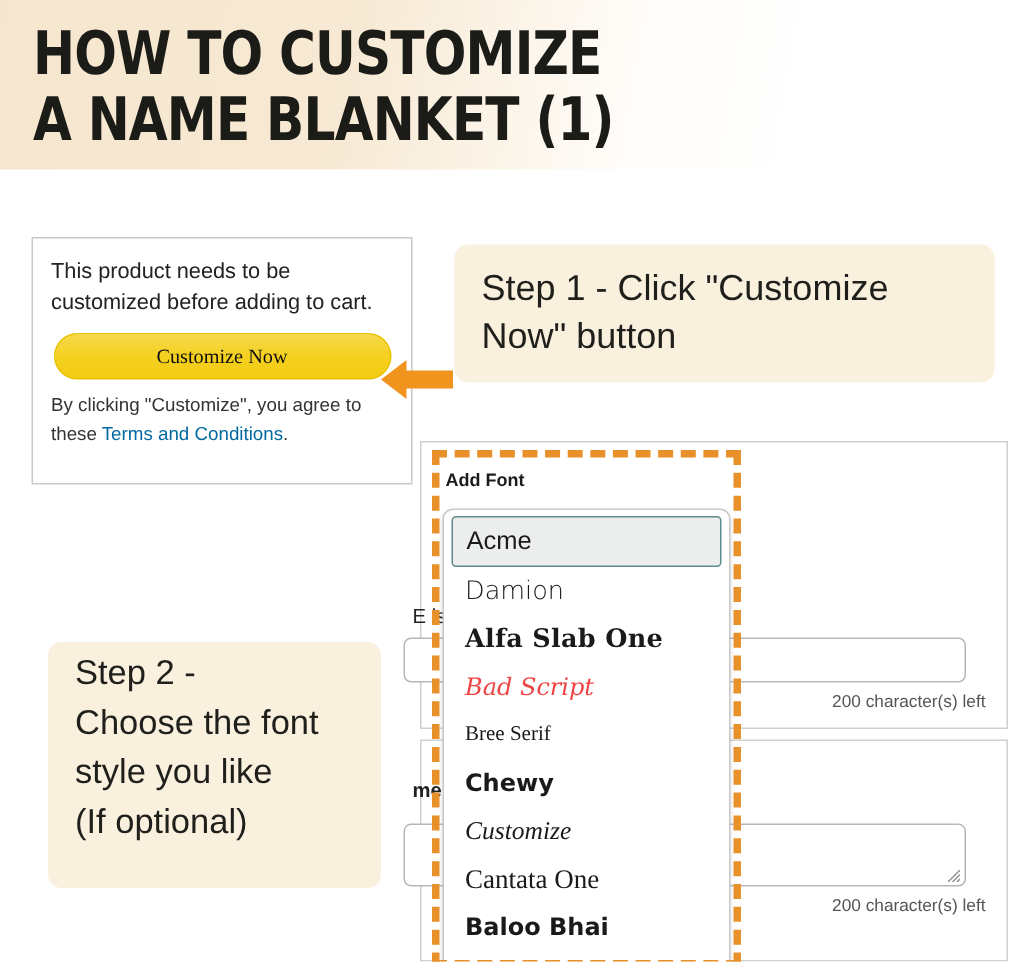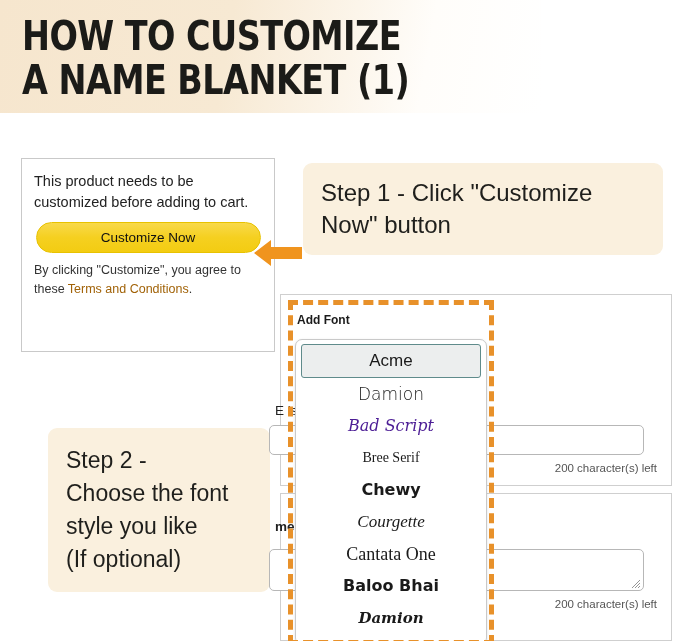--- a/index.html
+++ b/index.html
@@ -36,21 +36,21 @@
     white-space: pre-line;
     transform: scaleX(0.93);
     transform-origin: left top;
   }
 
   
   #customize-box {
     position: absolute;
     left: 21px; top: 158px;
     width: 254px;
-    height: 194px;
+    height: 165px;
     background: #ffffff;
     border: 1.5px solid #c9c9c9;
     box-sizing: border-box;
     padding: 10px 12px 0 12px;
   }
   #customize-notice {
     font-size: 14.5px;
     line-height: 21px;
     color: #222222;
     margin: 2px 0 0 0;
@@ -58,32 +58,32 @@
   #customize-now-button {
     display: block;
     width: 225px;
     height: 31px;
     margin: 9px auto 0 auto;
     background: linear-gradient(180deg, #f8d94b 0%, #f5d020 50%, #f3cc12 100%);
     border: 1px solid #e8c200;
     border-radius: 16px;
     color: #111111;
     font-size: 13.5px;
-    font-family: Liberation Sans, sans-serif;
+    font-family: Liberation Serif, serif;
     cursor: pointer;
     padding: 0;
   }
   #customize-agree {
     font-size: 12.5px;
     line-height: 19px;
     color: #333333;
     margin: 8px 0 0 0;
   }
   #terms-link {
-    color: #a16207;
+    color: #0369a1;
     text-decoration: none;
     cursor: pointer;
   }
 
   
   #pointer-arrow {
     position: absolute;
     left: 254px; top: 238px;
     width: 48px; height: 30px;
   }
@@ -101,25 +101,24 @@
     left: 303px; top: 163px;
     width: 360px; height: 92px;
     padding: 14px 18px;
     box-sizing: border-box;
     font-size: 24px;
     line-height: 32px;
   }
   #step2-callout {
     left: 32px; top: 428px;
     width: 222px; height: 164px;
-    padding: 16px 18px;
+    padding: 4px 18px;
     box-sizing: border-box;
     font-size: 23px;
     line-height: 33px;
-    margin-left: 16px;
   }
 
   
   .form-panel {
     position: absolute;
     background: #ffffff;
     border: 1.5px solid #cfcfcf;
     box-sizing: border-box;
   }
   #panel-name {
@@ -180,34 +179,33 @@
     overflow: hidden;
   }
   .font-option {
     display: block;
     padding: 4px 14px;
     font-size: 17px;
     line-height: 24px;
     color: #1a1a1a;
     cursor: pointer;
     white-space: nowrap;
-    text-align: center;
   }
   .font-option.selected {
     background: #eceeee;
     border: 1px solid #5f8b8b;
     border-radius: 3px;
     margin: 0 5px;
     padding: 4px 9px;
   }
   
   .f-acme      { font-family: "Liberation Sans", sans-serif; }
   .f-roboto    { font-family: "DejaVu Sans", sans-serif; font-weight: 300; }
   .f-alfa      { font-family: "DejaVu Serif", serif; font-weight: bold; letter-spacing: 0.2px; }
-  .f-badscript { font-family: "DejaVu Serif", serif; font-style: italic; color: #4c1d95; font-size: 16px; }
+  .f-badscript { font-family: "DejaVu Serif", serif; font-style: italic; color: #ef4444; font-size: 16px; }
   .f-bree      { font-family: "Liberation Serif", serif; font-size: 14px; }
   .f-chewy     { font-family: "DejaVu Sans", sans-serif; font-weight: bold; font-size: 16px; }
   .f-courgette { font-family: "Liberation Serif", serif; font-style: italic; font-size: 17px; }
   .f-baloo     { font-family: "DejaVu Sans", sans-serif; font-weight: bold; font-size: 16px; }
   .f-cantata   { font-family: "Liberation Serif", serif; font-size: 18px; }
   .f-damion    { font-family: "DejaVu Serif", serif; font-style: italic; font-weight: bold; font-size: 15px; }
 
   
   #font-highlight-rect {
     position: absolute;
@@ -257,23 +255,24 @@
     </svg>
   </div>
   <div class="char-counter" style="right:14px; top:104px;">200 character(s) left</div>
 </div>
 
 <div id="font-widget">
   <div id="add-font-label">Add Font</div>
   <div id="font-listbox">
     <div class="font-option selected f-acme">Acme</div>
     <div class="font-option f-roboto">Damion</div>
+    <div class="font-option f-alfa">Alfa Slab One</div>
     <div class="font-option f-badscript">Bad Script</div>
     <div class="font-option f-bree">Bree Serif</div>
     <div class="font-option f-chewy">Chewy</div>
-    <div class="font-option f-courgette">Courgette</div>
+    <div class="font-option f-courgette">Customize</div>
     <div class="font-option f-cantata">Cantata One</div>
     <div class="font-option f-baloo">Baloo Bhai</div>
     <div class="font-option f-damion">Damion</div>
   </div>
 </div>
 
 <div id="font-highlight-rect"></div>
 
 </body></html>

